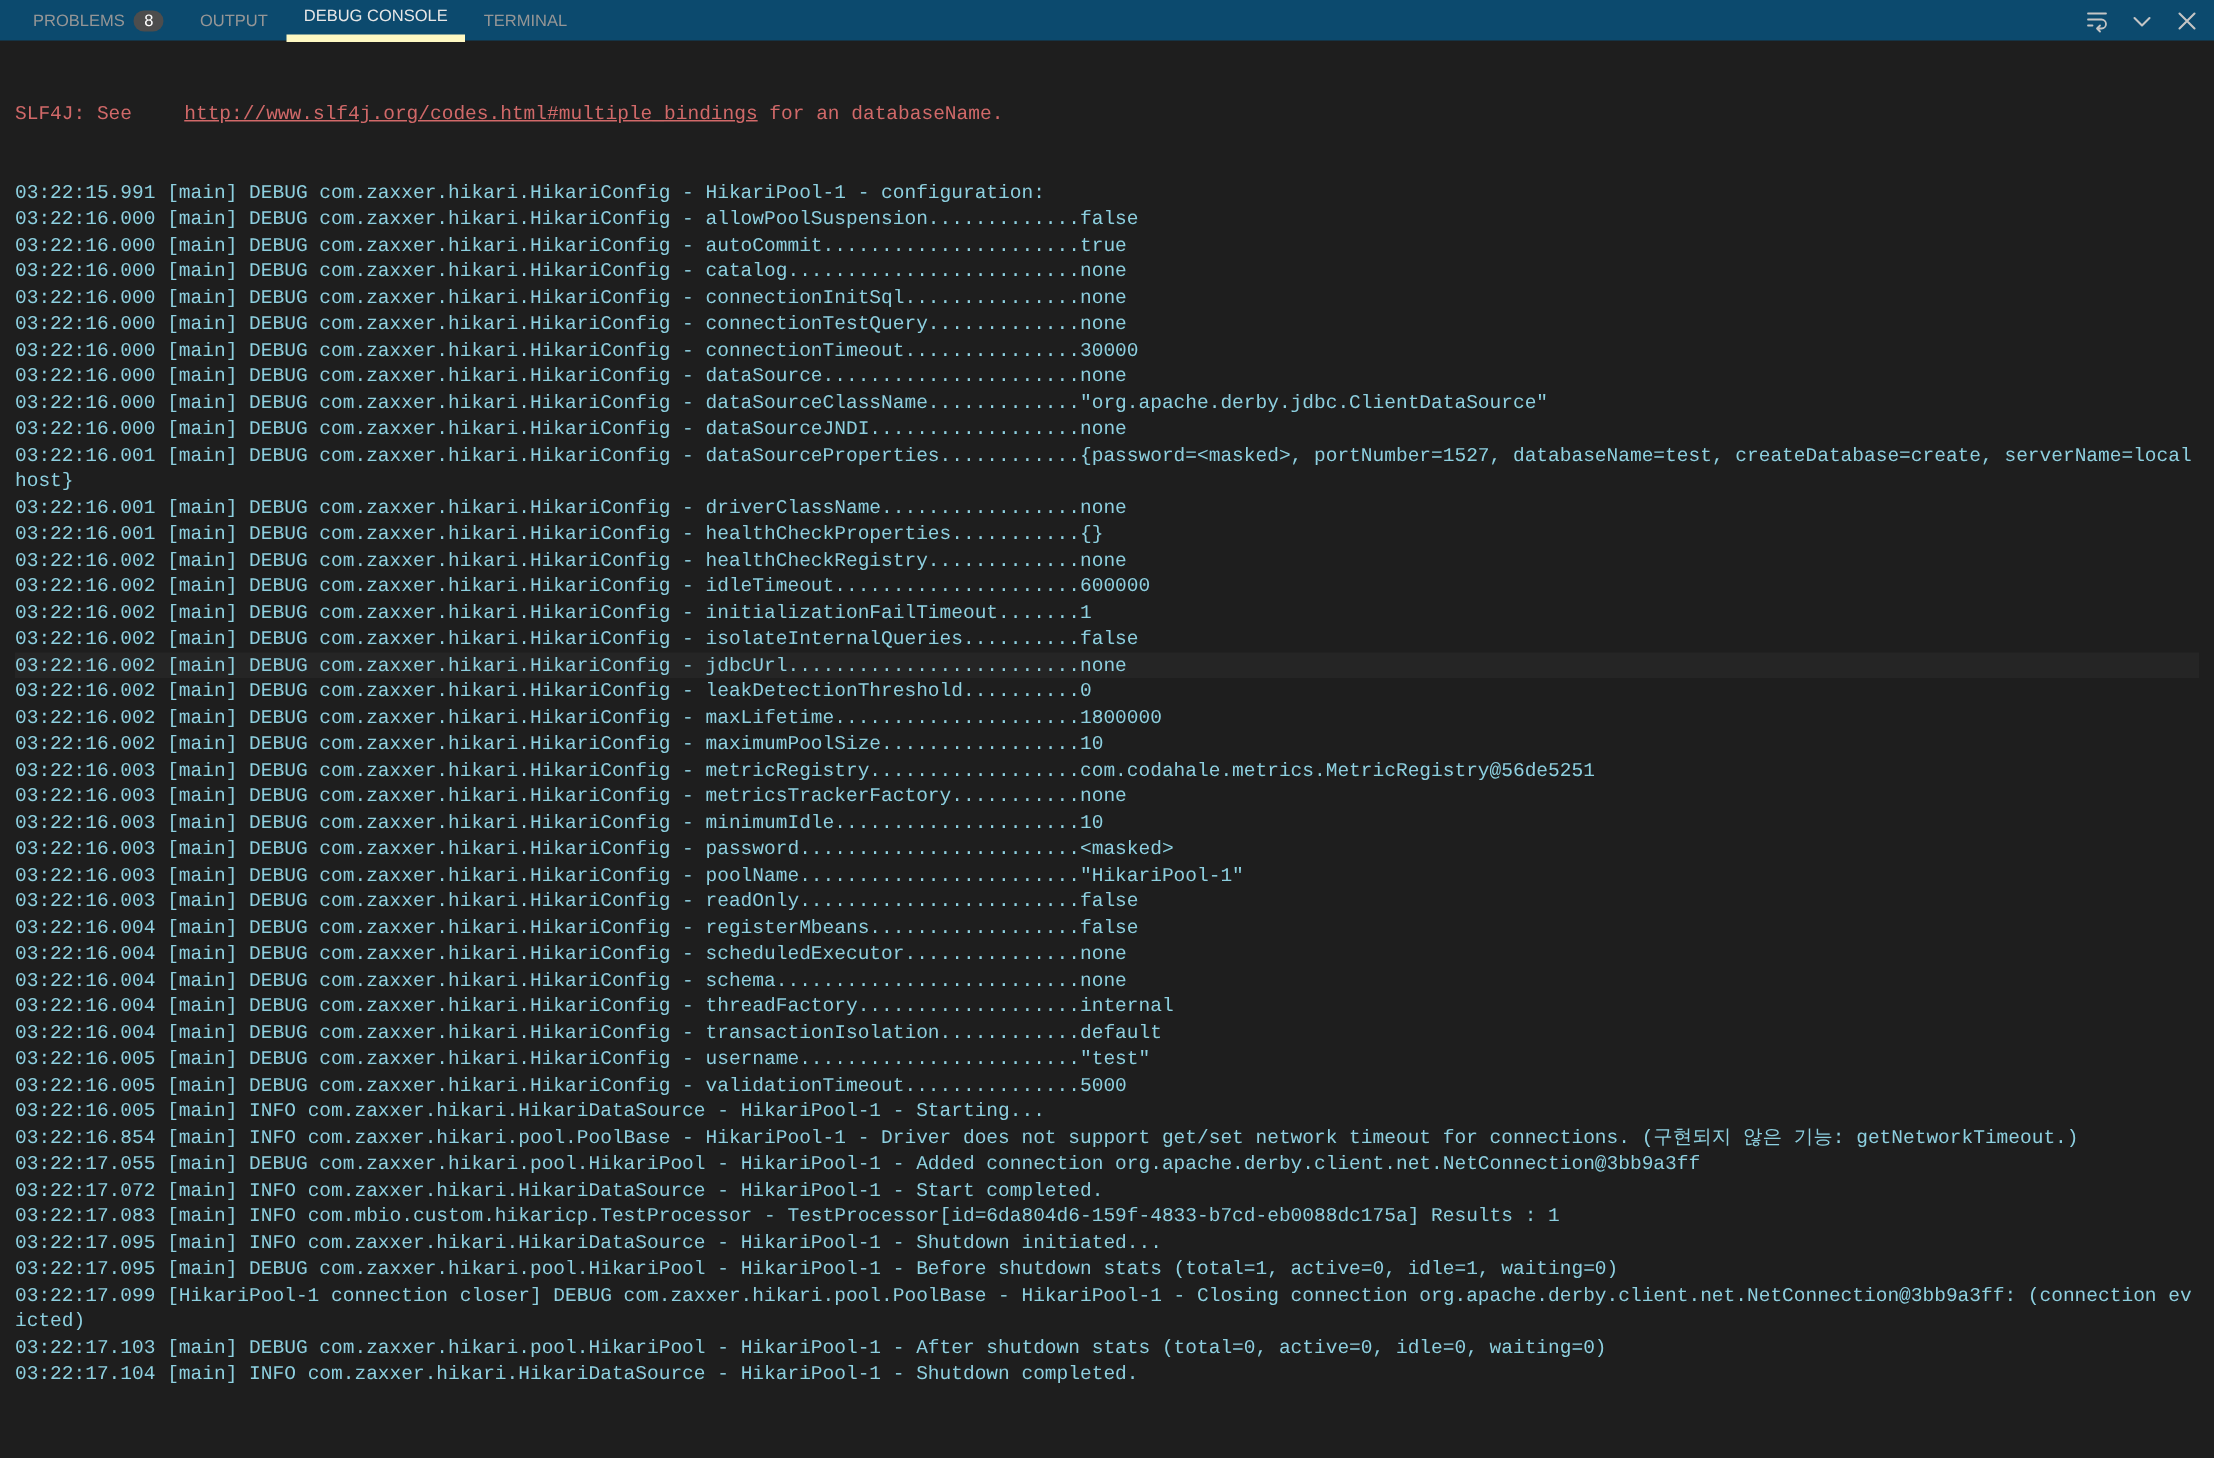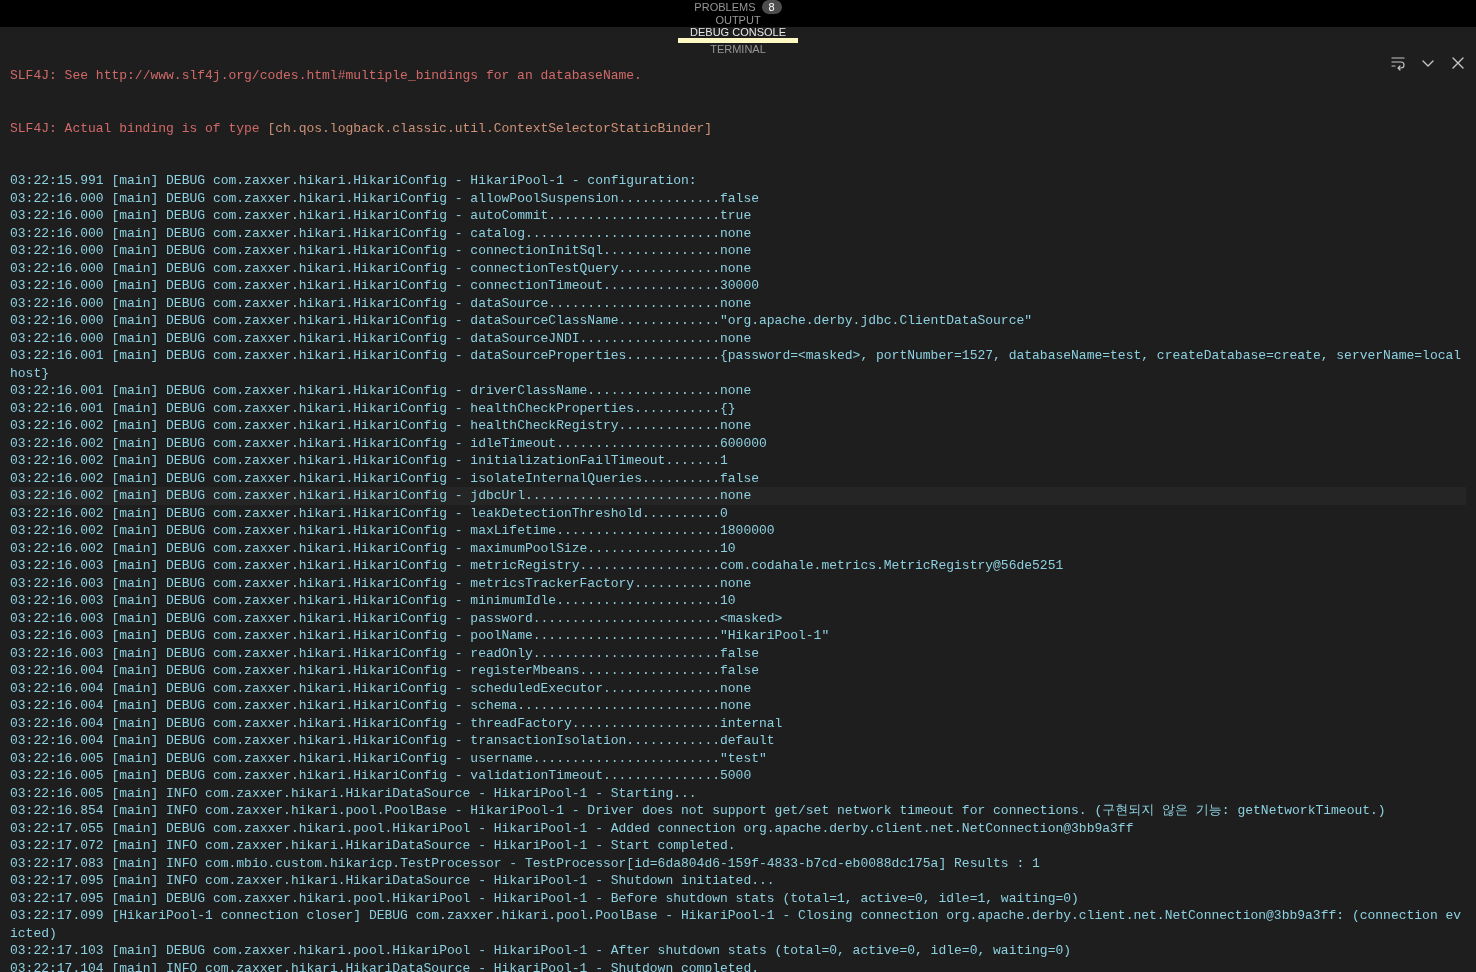--- a/index.html
+++ b/index.html
@@ -9,26 +9,25 @@
   font-family: Consolas, 'Courier New', monospace;
   font-size: 13px;
   width: 1476px;
   height: 972px;
   overflow: hidden;
 }
 .panel-header {
   display: flex;
   align-items: center;
   height: 28px;
-  background: #000000;
+  background: #0c4a6e;
   border-bottom: 1px solid #1e1e1e;
   padding: 0 10px;
   font-family: -apple-system, BlinkMacSystemFont, 'Segoe UI', sans-serif;
   font-size: 11px;
-  flex-direction: column;
 }
 .tab {
   padding: 0 12px;
   height: 28px;
   display: flex;
   align-items: center;
   color: #969696;
   text-transform: uppercase;
   cursor: pointer;
   gap: 6px;
@@ -62,21 +61,21 @@
 .console-body {
   padding: 4px 10px;
   line-height: 17.5px;
   white-space: pre-wrap;
   word-break: break-all;
   overflow-y: auto;
   height: calc(100% - 28px);
 }
 .log-line { color: #8dd0e0; }
 .log-line.slf4j { color: #d16969; }
-.log-url { color: #d16969; cursor: pointer; }
+.log-url { color: #d16969; text-decoration: underline; cursor: pointer; margin-left: 27px; }
 .log-bind { color: #ce9178; }
 .log-timestamp, .log-thread, .log-level, .log-logger, .log-msg { color: #8dd0e0; }
 .log-line.hl { background: rgba(255,255,255,0.03); }
 </style>
 </head>
 <body>
 
 <div class="panel-header">
   <div class="tab">
     <span>Problems</span>
@@ -105,16 +104,15 @@
     <span class="icon">
       <svg width="16" height="16" viewBox="0 0 16 16" fill="none">
           <path d="M3 3l10 10M13 3L3 13" stroke="currentColor" stroke-width="1.4" stroke-linecap="round"></path>
         </svg>
     </span>
   </div>
 </div>
 
 <div class="console-body" id="console-body">
   <div class="log-line slf4j"><span>SLF4J: See </span><span class="log-url">http://www.slf4j.org/codes.html#multiple_bindings</span><span> for an databaseName.</span></div>
-  <div class="log-line slf4j"><span>SLF4J: Actual binding is of type </span><span class="log-bind">[ch.qos.logback.classic.util.ContextSelectorStaticBinder]</span></div>
   <div id="log-container"><div class="log-line"><span class="log-timestamp">03:22:15.991</span> <span class="log-thread">[main]</span> <span class="log-level">DEBUG</span> <span class="log-logger">com.zaxxer.hikari.HikariConfig</span><span> - </span><span class="log-msg">HikariPool-1 - configuration:</span></div><div class="log-line"><span class="log-timestamp">03:22:16.000</span> <span class="log-thread">[main]</span> <span class="log-level">DEBUG</span> <span class="log-logger">com.zaxxer.hikari.HikariConfig</span><span> - </span><span class="log-msg">allowPoolSuspension.............false</span></div><div class="log-line"><span class="log-timestamp">03:22:16.000</span> <span class="log-thread">[main]</span> <span class="log-level">DEBUG</span> <span class="log-logger">com.zaxxer.hikari.HikariConfig</span><span> - </span><span class="log-msg">autoCommit......................true</span></div><div class="log-line"><span class="log-timestamp">03:22:16.000</span> <span class="log-thread">[main]</span> <span class="log-level">DEBUG</span> <span class="log-logger">com.zaxxer.hikari.HikariConfig</span><span> - </span><span class="log-msg">catalog.........................none</span></div><div class="log-line"><span class="log-timestamp">03:22:16.000</span> <span class="log-thread">[main]</span> <span class="log-level">DEBUG</span> <span class="log-logger">com.zaxxer.hikari.HikariConfig</span><span> - </span><span class="log-msg">connectionInitSql...............none</span></div><div class="log-line"><span class="log-timestamp">03:22:16.000</span> <span class="log-thread">[main]</span> <span class="log-level">DEBUG</span> <span class="log-logger">com.zaxxer.hikari.HikariConfig</span><span> - </span><span class="log-msg">connectionTestQuery.............none</span></div><div class="log-line"><span class="log-timestamp">03:22:16.000</span> <span class="log-thread">[main]</span> <span class="log-level">DEBUG</span> <span class="log-logger">com.zaxxer.hikari.HikariConfig</span><span> - </span><span class="log-msg">connectionTimeout...............30000</span></div><div class="log-line"><span class="log-timestamp">03:22:16.000</span> <span class="log-thread">[main]</span> <span class="log-level">DEBUG</span> <span class="log-logger">com.zaxxer.hikari.HikariConfig</span><span> - </span><span class="log-msg">dataSource......................none</span></div><div class="log-line"><span class="log-timestamp">03:22:16.000</span> <span class="log-thread">[main]</span> <span class="log-level">DEBUG</span> <span class="log-logger">com.zaxxer.hikari.HikariConfig</span><span> - </span><span class="log-msg">dataSourceClassName............."org.apache.derby.jdbc.ClientDataSource"</span></div><div class="log-line"><span class="log-timestamp">03:22:16.000</span> <span class="log-thread">[main]</span> <span class="log-level">DEBUG</span> <span class="log-logger">com.zaxxer.hikari.HikariConfig</span><span> - </span><span class="log-msg">dataSourceJNDI..................none</span></div><div class="log-line"><span class="log-timestamp">03:22:16.001</span> <span class="log-thread">[main]</span> <span class="log-level">DEBUG</span> <span class="log-logger">com.zaxxer.hikari.HikariConfig</span><span> - </span><span class="log-msg">dataSourceProperties............{password=&lt;masked&gt;, portNumber=1527, databaseName=test, createDatabase=create, serverName=localhost}</span></div><div class="log-line"><span class="log-timestamp">03:22:16.001</span> <span class="log-thread">[main]</span> <span class="log-level">DEBUG</span> <span class="log-logger">com.zaxxer.hikari.HikariConfig</span><span> - </span><span class="log-msg">driverClassName.................none</span></div><div class="log-line"><span class="log-timestamp">03:22:16.001</span> <span class="log-thread">[main]</span> <span class="log-level">DEBUG</span> <span class="log-logger">com.zaxxer.hikari.HikariConfig</span><span> - </span><span class="log-msg">healthCheckProperties...........{}</span></div><div class="log-line"><span class="log-timestamp">03:22:16.002</span> <span class="log-thread">[main]</span> <span class="log-level">DEBUG</span> <span class="log-logger">com.zaxxer.hikari.HikariConfig</span><span> - </span><span class="log-msg">healthCheckRegistry.............none</span></div><div class="log-line"><span class="log-timestamp">03:22:16.002</span> <span class="log-thread">[main]</span> <span class="log-level">DEBUG</span> <span class="log-logger">com.zaxxer.hikari.HikariConfig</span><span> - </span><span class="log-msg">idleTimeout.....................600000</span></div><div class="log-line"><span class="log-timestamp">03:22:16.002</span> <span class="log-thread">[main]</span> <span class="log-level">DEBUG</span> <span class="log-logger">com.zaxxer.hikari.HikariConfig</span><span> - </span><span class="log-msg">initializationFailTimeout.......1</span></div><div class="log-line"><span class="log-timestamp">03:22:16.002</span> <span class="log-thread">[main]</span> <span class="log-level">DEBUG</span> <span class="log-logger">com.zaxxer.hikari.HikariConfig</span><span> - </span><span class="log-msg">isolateInternalQueries..........false</span></div><div class="log-line hl"><span class="log-timestamp">03:22:16.002</span> <span class="log-thread">[main]</span> <span class="log-level">DEBUG</span> <span class="log-logger">com.zaxxer.hikari.HikariConfig</span><span> - </span><span class="log-msg">jdbcUrl.........................none</span></div><div class="log-line"><span class="log-timestamp">03:22:16.002</span> <span class="log-thread">[main]</span> <span class="log-level">DEBUG</span> <span class="log-logger">com.zaxxer.hikari.HikariConfig</span><span> - </span><span class="log-msg">leakDetectionThreshold..........0</span></div><div class="log-line"><span class="log-timestamp">03:22:16.002</span> <span class="log-thread">[main]</span> <span class="log-level">DEBUG</span> <span class="log-logger">com.zaxxer.hikari.HikariConfig</span><span> - </span><span class="log-msg">maxLifetime.....................1800000</span></div><div class="log-line"><span class="log-timestamp">03:22:16.002</span> <span class="log-thread">[main]</span> <span class="log-level">DEBUG</span> <span class="log-logger">com.zaxxer.hikari.HikariConfig</span><span> - </span><span class="log-msg">maximumPoolSize.................10</span></div><div class="log-line"><span class="log-timestamp">03:22:16.003</span> <span class="log-thread">[main]</span> <span class="log-level">DEBUG</span> <span class="log-logger">com.zaxxer.hikari.HikariConfig</span><span> - </span><span class="log-msg">metricRegistry..................com.codahale.metrics.MetricRegistry@56de5251</span></div><div class="log-line"><span class="log-timestamp">03:22:16.003</span> <span class="log-thread">[main]</span> <span class="log-level">DEBUG</span> <span class="log-logger">com.zaxxer.hikari.HikariConfig</span><span> - </span><span class="log-msg">metricsTrackerFactory...........none</span></div><div class="log-line"><span class="log-timestamp">03:22:16.003</span> <span class="log-thread">[main]</span> <span class="log-level">DEBUG</span> <span class="log-logger">com.zaxxer.hikari.HikariConfig</span><span> - </span><span class="log-msg">minimumIdle.....................10</span></div><div class="log-line"><span class="log-timestamp">03:22:16.003</span> <span class="log-thread">[main]</span> <span class="log-level">DEBUG</span> <span class="log-logger">com.zaxxer.hikari.HikariConfig</span><span> - </span><span class="log-msg">password........................&lt;masked&gt;</span></div><div class="log-line"><span class="log-timestamp">03:22:16.003</span> <span class="log-thread">[main]</span> <span class="log-level">DEBUG</span> <span class="log-logger">com.zaxxer.hikari.HikariConfig</span><span> - </span><span class="log-msg">poolName........................"HikariPool-1"</span></div><div class="log-line"><span class="log-timestamp">03:22:16.003</span> <span class="log-thread">[main]</span> <span class="log-level">DEBUG</span> <span class="log-logger">com.zaxxer.hikari.HikariConfig</span><span> - </span><span class="log-msg">readOnly........................false</span></div><div class="log-line"><span class="log-timestamp">03:22:16.004</span> <span class="log-thread">[main]</span> <span class="log-level">DEBUG</span> <span class="log-logger">com.zaxxer.hikari.HikariConfig</span><span> - </span><span class="log-msg">registerMbeans..................false</span></div><div class="log-line"><span class="log-timestamp">03:22:16.004</span> <span class="log-thread">[main]</span> <span class="log-level">DEBUG</span> <span class="log-logger">com.zaxxer.hikari.HikariConfig</span><span> - </span><span class="log-msg">scheduledExecutor...............none</span></div><div class="log-line"><span class="log-timestamp">03:22:16.004</span> <span class="log-thread">[main]</span> <span class="log-level">DEBUG</span> <span class="log-logger">com.zaxxer.hikari.HikariConfig</span><span> - </span><span class="log-msg">schema..........................none</span></div><div class="log-line"><span class="log-timestamp">03:22:16.004</span> <span class="log-thread">[main]</span> <span class="log-level">DEBUG</span> <span class="log-logger">com.zaxxer.hikari.HikariConfig</span><span> - </span><span class="log-msg">threadFactory...................internal</span></div><div class="log-line"><span class="log-timestamp">03:22:16.004</span> <span class="log-thread">[main]</span> <span class="log-level">DEBUG</span> <span class="log-logger">com.zaxxer.hikari.HikariConfig</span><span> - </span><span class="log-msg">transactionIsolation............default</span></div><div class="log-line"><span class="log-timestamp">03:22:16.005</span> <span class="log-thread">[main]</span> <span class="log-level">DEBUG</span> <span class="log-logger">com.zaxxer.hikari.HikariConfig</span><span> - </span><span class="log-msg">username........................"test"</span></div><div class="log-line"><span class="log-timestamp">03:22:16.005</span> <span class="log-thread">[main]</span> <span class="log-level">DEBUG</span> <span class="log-logger">com.zaxxer.hikari.HikariConfig</span><span> - </span><span class="log-msg">validationTimeout...............5000</span></div><div class="log-line"><span class="log-timestamp">03:22:16.005</span> <span class="log-thread">[main]</span> <span class="log-level">INFO</span> <span class="log-logger">com.zaxxer.hikari.HikariDataSource</span><span> - </span><span class="log-msg">HikariPool-1 - Starting...</span></div><div class="log-line"><span class="log-timestamp">03:22:16.854</span> <span class="log-thread">[main]</span> <span class="log-level">INFO</span> <span class="log-logger">com.zaxxer.hikari.pool.PoolBase</span><span> - </span><span class="log-msg">HikariPool-1 - Driver does not support get/set network timeout for connections. (구현되지 않은 기능: getNetworkTimeout.)</span></div><div class="log-line"><span class="log-timestamp">03:22:17.055</span> <span class="log-thread">[main]</span> <span class="log-level">DEBUG</span> <span class="log-logger">com.zaxxer.hikari.pool.HikariPool</span><span> - </span><span class="log-msg">HikariPool-1 - Added connection org.apache.derby.client.net.NetConnection@3bb9a3ff</span></div><div class="log-line"><span class="log-timestamp">03:22:17.072</span> <span class="log-thread">[main]</span> <span class="log-level">INFO</span> <span class="log-logger">com.zaxxer.hikari.HikariDataSource</span><span> - </span><span class="log-msg">HikariPool-1 - Start completed.</span></div><div class="log-line"><span class="log-timestamp">03:22:17.083</span> <span class="log-thread">[main]</span> <span class="log-level">INFO</span> <span class="log-logger">com.mbio.custom.hikaricp.TestProcessor</span><span> - </span><span class="log-msg">TestProcessor[id=6da804d6-159f-4833-b7cd-eb0088dc175a] Results : 1</span></div><div class="log-line"><span class="log-timestamp">03:22:17.095</span> <span class="log-thread">[main]</span> <span class="log-level">INFO</span> <span class="log-logger">com.zaxxer.hikari.HikariDataSource</span><span> - </span><span class="log-msg">HikariPool-1 - Shutdown initiated...</span></div><div class="log-line"><span class="log-timestamp">03:22:17.095</span> <span class="log-thread">[main]</span> <span class="log-level">DEBUG</span> <span class="log-logger">com.zaxxer.hikari.pool.HikariPool</span><span> - </span><span class="log-msg">HikariPool-1 - Before shutdown stats (total=1, active=0, idle=1, waiting=0)</span></div><div class="log-line"><span class="log-timestamp">03:22:17.099</span> <span class="log-thread">[HikariPool-1 connection closer]</span> <span class="log-level">DEBUG</span> <span class="log-logger">com.zaxxer.hikari.pool.PoolBase</span><span> - </span><span class="log-msg">HikariPool-1 - Closing connection org.apache.derby.client.net.NetConnection@3bb9a3ff: (connection evicted)</span></div><div class="log-line"><span class="log-timestamp">03:22:17.103</span> <span class="log-thread">[main]</span> <span class="log-level">DEBUG</span> <span class="log-logger">com.zaxxer.hikari.pool.HikariPool</span><span> - </span><span class="log-msg">HikariPool-1 - After shutdown stats (total=0, active=0, idle=0, waiting=0)</span></div><div class="log-line"><span class="log-timestamp">03:22:17.104</span> <span class="log-thread">[main]</span> <span class="log-level">INFO</span> <span class="log-logger">com.zaxxer.hikari.HikariDataSource</span><span> - </span><span class="log-msg">HikariPool-1 - Shutdown completed.</span></div></div>
   
 </div>
 
 </body></html>

